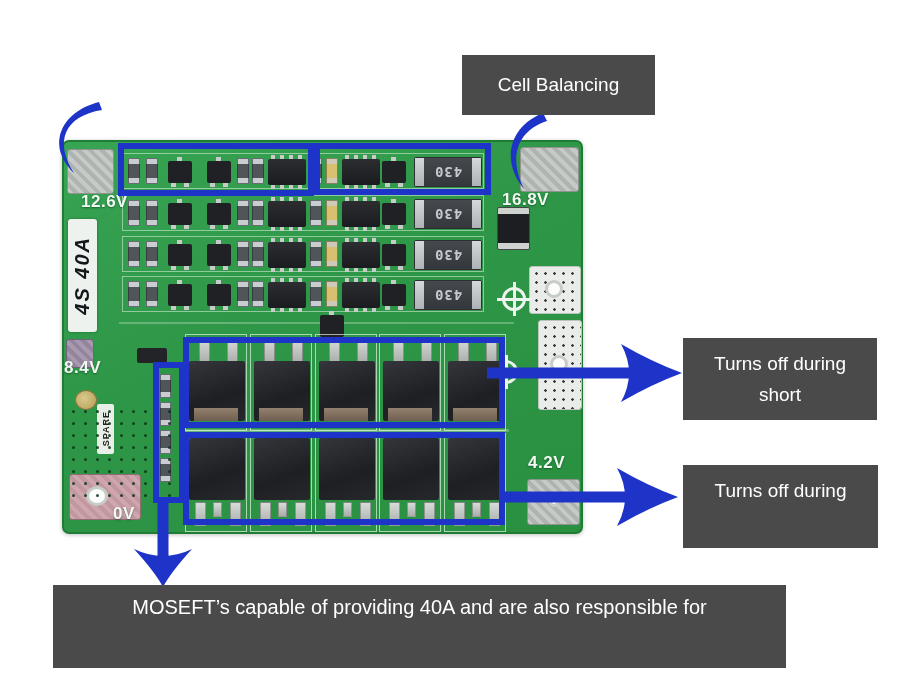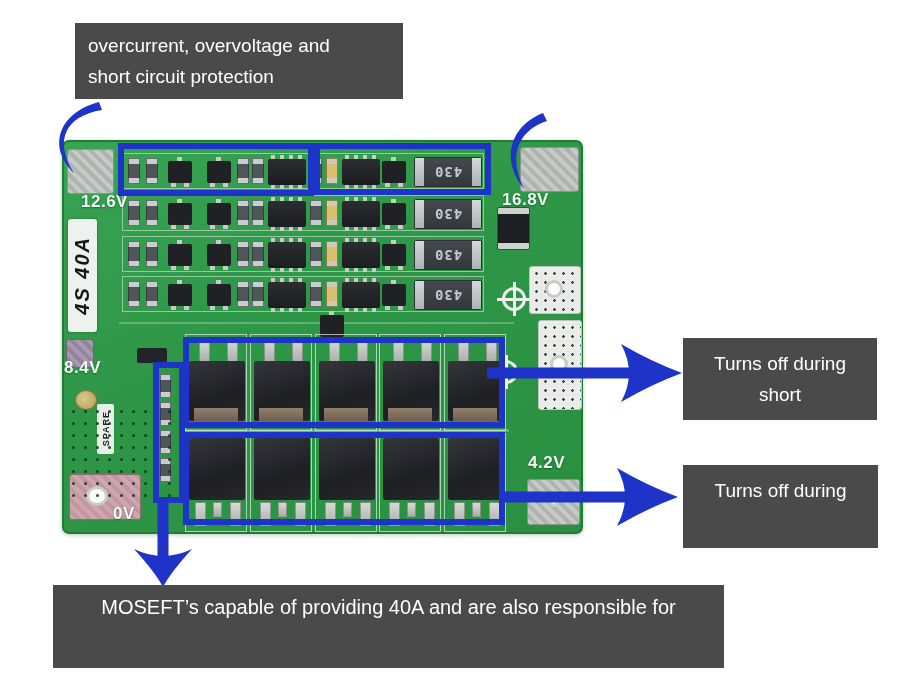--- a/index.html
+++ b/index.html
@@ -11,21 +11,21 @@
   *{box-sizing:border-box;margin:0;padding:0}
   body{background:#fff;font-family:"Liberation Sans",sans-serif}
   .stage{position:relative;width:920px;height:700px;background:#ffffff;overflow:hidden}
 
   
   .callout{position:absolute;background:var(--callout-bg);color:var(--callout-text);z-index:40}
   #c-protection{left:75px;top:23px;width:328px;height:76px;font-size:19px;line-height:31px;padding:7px 0 0 13px}
   #c-balancing{left:462px;top:55px;width:193px;height:60px;font-size:19px;line-height:60px;text-align:center}
   #c-short{left:683px;top:338px;width:194px;height:82px;font-size:19px;line-height:31px;text-align:center;padding-top:10px}
   #c-ov{left:683px;top:465px;width:195px;height:83px;font-size:19px;line-height:31px;text-align:center;padding-top:10px}
-  #c-mosfet{left:53px;top:585px;width:671px;height:83px;font-size:20px;line-height:37px;text-align:center;padding-top:4px}
+  #c-mosfet{left:53px;top:585px;width:733px;height:83px;font-size:20px;line-height:37px;text-align:center;padding-top:4px}
 
   
   .board{position:absolute;left:62px;top:140px;width:521px;height:394px;z-index:5;
     background:linear-gradient(155deg,#37a553 0%,#2e9647 45%,#28903f 100%);
     border:2px solid #1f7c35;border-radius:7px;box-shadow:0 1px 4px rgba(0,0,0,.25)}
   .board *{position:absolute}
 
   .vlabel{color:#f4f8f4;font-weight:700;font-size:17px;letter-spacing:.5px;
     text-shadow:0 1px 2px rgba(0,50,20,.55);white-space:nowrap}
   #lv126{left:17px;top:50px}
@@ -100,23 +100,22 @@
 
   .overlay{position:absolute;left:0;top:0;z-index:30;pointer-events:none}
   .blu{fill:var(--blue)}
   .blu-s{stroke:var(--blue);stroke-width:11}
 </style>
 </head>
 <body>
 
 <div class="stage">
 
-  <div class="callout" id="c-protection">
-    <div>overcurrent, overvoltage and</div>
-    <div>short circuit protection</div>
+  <div class="callout" id="c-balancing">
+    <div>Cell Balancing</div>
   </div>
   <div class="callout" id="c-short">
     <div>Turns off during</div>
     <div>short</div>
   </div>
   <div class="callout" id="c-ov">
     <div>Turns off during</div>
   </div>
   <div class="callout" id="c-mosfet">
     <div>MOSEFT’s capable of providing 40A and are also responsible for</div>

